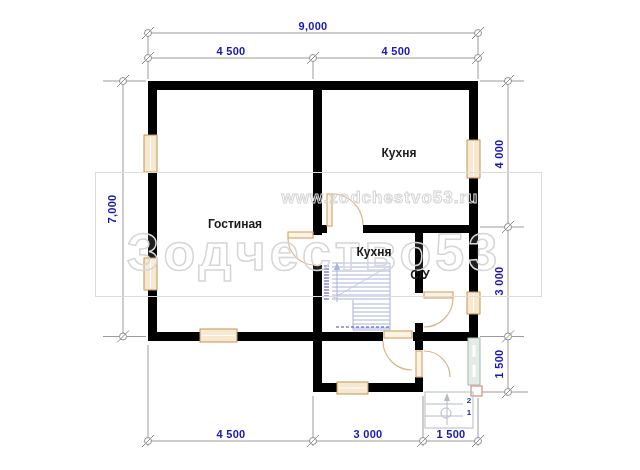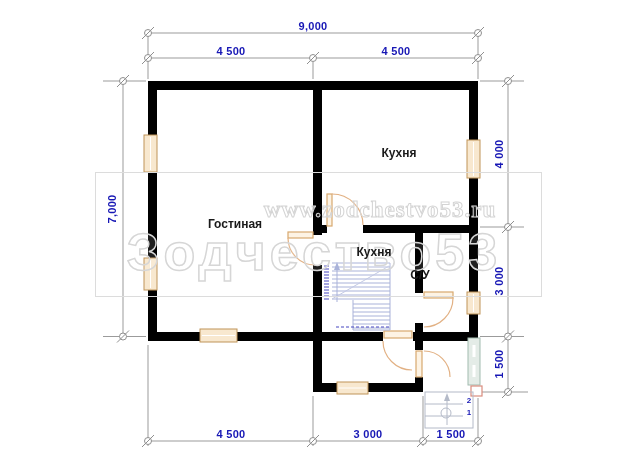--- a/index.html
+++ b/index.html
@@ -16,24 +16,24 @@
   .dim.rot { transform:translate(-50%,-50%) rotate(-90deg); }
   .room {
     font-size:12px; font-weight:600; color:#1a1a1a; z-index:4;
   }
   .stepnum { font-size:8px; font-weight:bold; color:#1717b5; z-index:4; }
   .wm-box {
     position:absolute; left:95px; top:172px; width:447px; height:125px;
     border:1px solid #dcdcdc; z-index:2;
   }
   .wm-url {
-    position:absolute; left:380px; top:210px; z-index:3;
-    font-size:23px; font-weight:bold; letter-spacing:1px;
+    position:absolute; left:380px; top:198px; z-index:3;
+    font-size:17px; font-weight:bold; letter-spacing:1px;
     color:rgba(255,255,255,0.10);
-    -webkit-text-stroke:1px #d4d4d4; text-stroke:1px #d4d4d4;font-family:Liberation Serif, serif;
+    -webkit-text-stroke:1px #d4d4d4; text-stroke:1px #d4d4d4;
   }
   .wm-brand {
     position:absolute; left:314px; top:252px; z-index:3;
     font-size:52px; font-weight:bold; letter-spacing:4px;
     color:rgba(255,255,255,0.12);
     -webkit-text-stroke:1.5px #d6d6d6; text-stroke:1.5px #d6d6d6;
   }
 </style>
 </head>
 <body>

